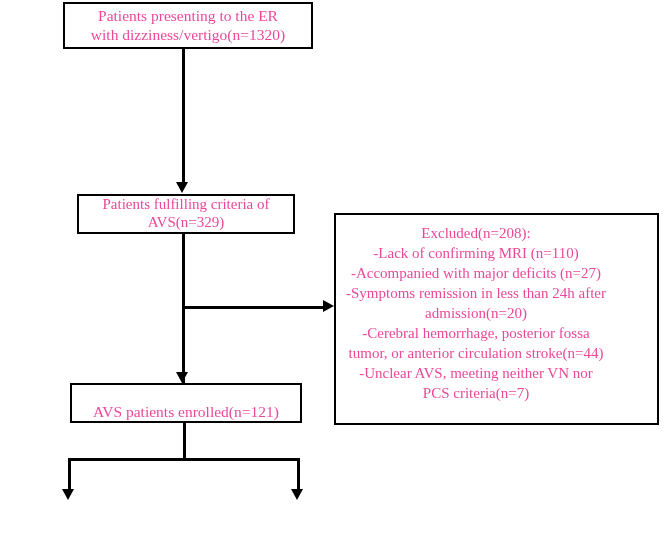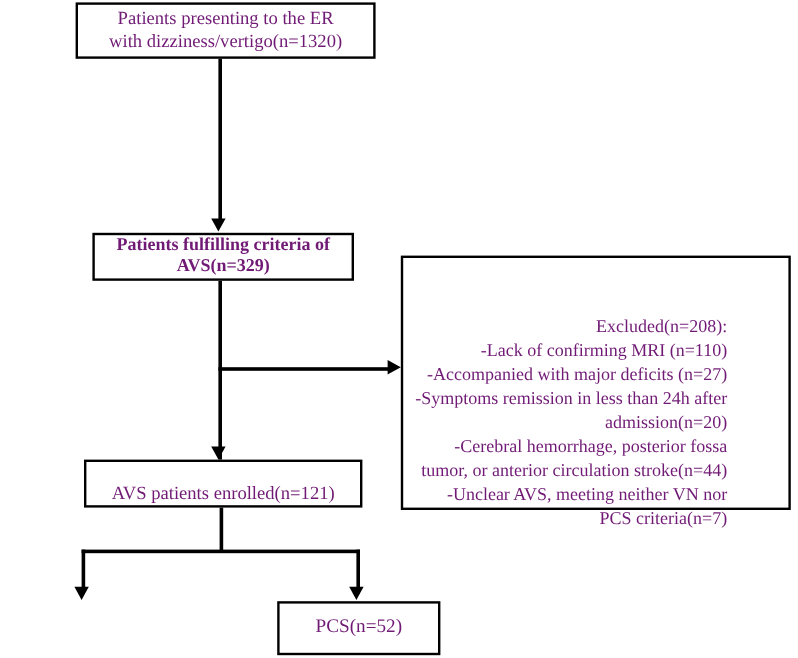--- a/index.html
+++ b/index.html
@@ -7,21 +7,21 @@
     margin: 0;
     padding: 0;
     background: #ffffff;
   }
   #flowchart-canvas {
     position: relative;
     width: 665px;
     height: 548px;
     background: #ffffff;
     font-family: "Liberation Serif", "DejaVu Serif", serif;
-    color: #701a75;
+    color: #ec4899;
     overflow: hidden;
   }
   .node-box {
     position: absolute;
     box-sizing: border-box;
     border: 2.5px solid #000000;
     background: #ffffff;
     display: flex;
     align-items: center;
     justify-content: center;
@@ -35,34 +35,32 @@
   }
 
   
   #box-er {
     left: 63px;  top: 2px;   width: 250px; height: 47px;
     font-size: 15.5px;
   }
   #box-avs-criteria {
     left: 77px;  top: 194px; width: 218px; height: 40px;
     font-size: 15px;
-    font-weight: bold;
   }
   #box-excluded {
     left: 334px; top: 213px; width: 325px; height: 212px;
     font-size: 15px;
     align-items: flex-start;
     justify-content: flex-start;
     text-align: left;
   }
   #box-excluded .node-text {
     padding: 9px 6px 0 10px;
     line-height: 1.33;
-    text-align: right;
-    margin-top: 40px;
+    text-align: center;
   }
   #box-enrolled {
     left: 70px;  top: 383px; width: 232px; height: 40px;
     font-size: 15.5px;
     align-items: flex-end;
   }
   #box-vn {
     left: 3px;   top: 501px; width: 131px; height: 45px;
     font-size: 16px;
   }
@@ -138,23 +136,20 @@
 tumor, or anterior circulation stroke(n=44)
 -Unclear AVS, meeting neither VN nor
 PCS criteria(n=7)</span>
   </div>
 
   <div class="node-box" id="box-enrolled">
     <span class="node-text">AVS patients enrolled(n=121)</span>
   </div>
 
 
-  <div class="node-box" id="box-pcs">
-    <span class="node-text">PCS(n=52)</span>
-  </div>
 
   <div class="connector v-line" id="conn1-vline"></div>
   <div class="arrowhead arrow-down" id="conn1-arrow"></div>
 
   <div class="connector v-line" id="conn2-vline"></div>
   <div class="arrowhead arrow-down" id="conn2-arrow"></div>
   <div class="connector h-line" id="conn2-hline"></div>
   <div class="arrowhead arrow-right" id="conn2-arrow-r"></div>
 
   <div class="connector v-line" id="conn3-vstem"></div>

